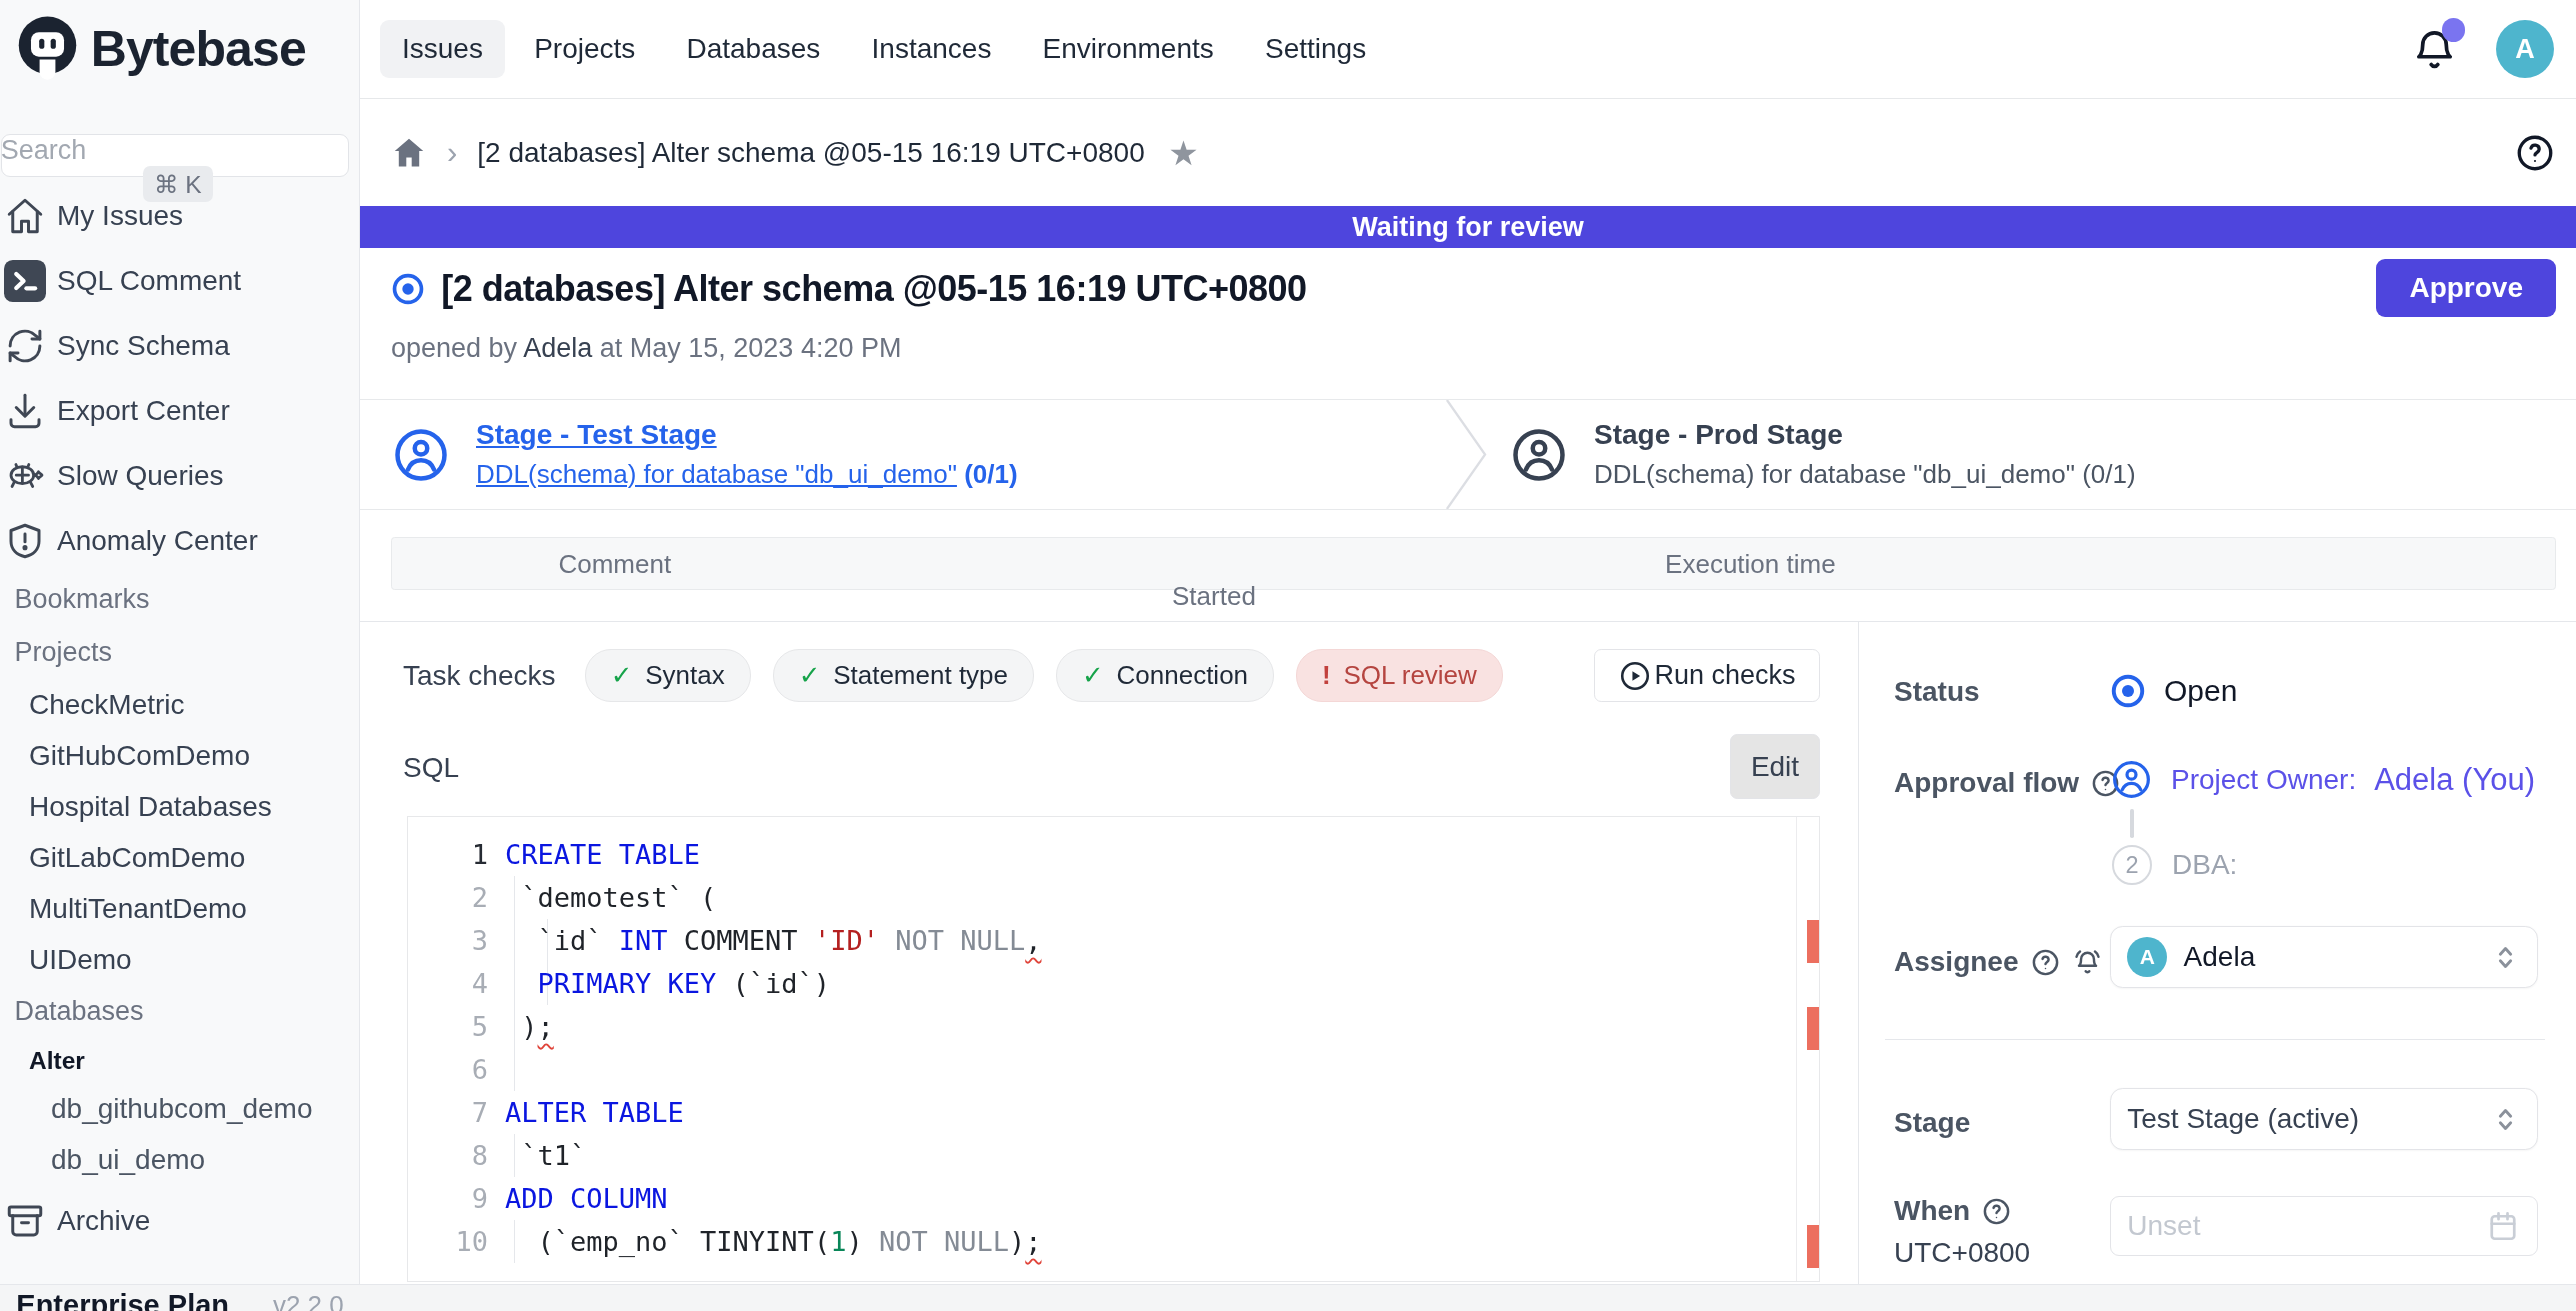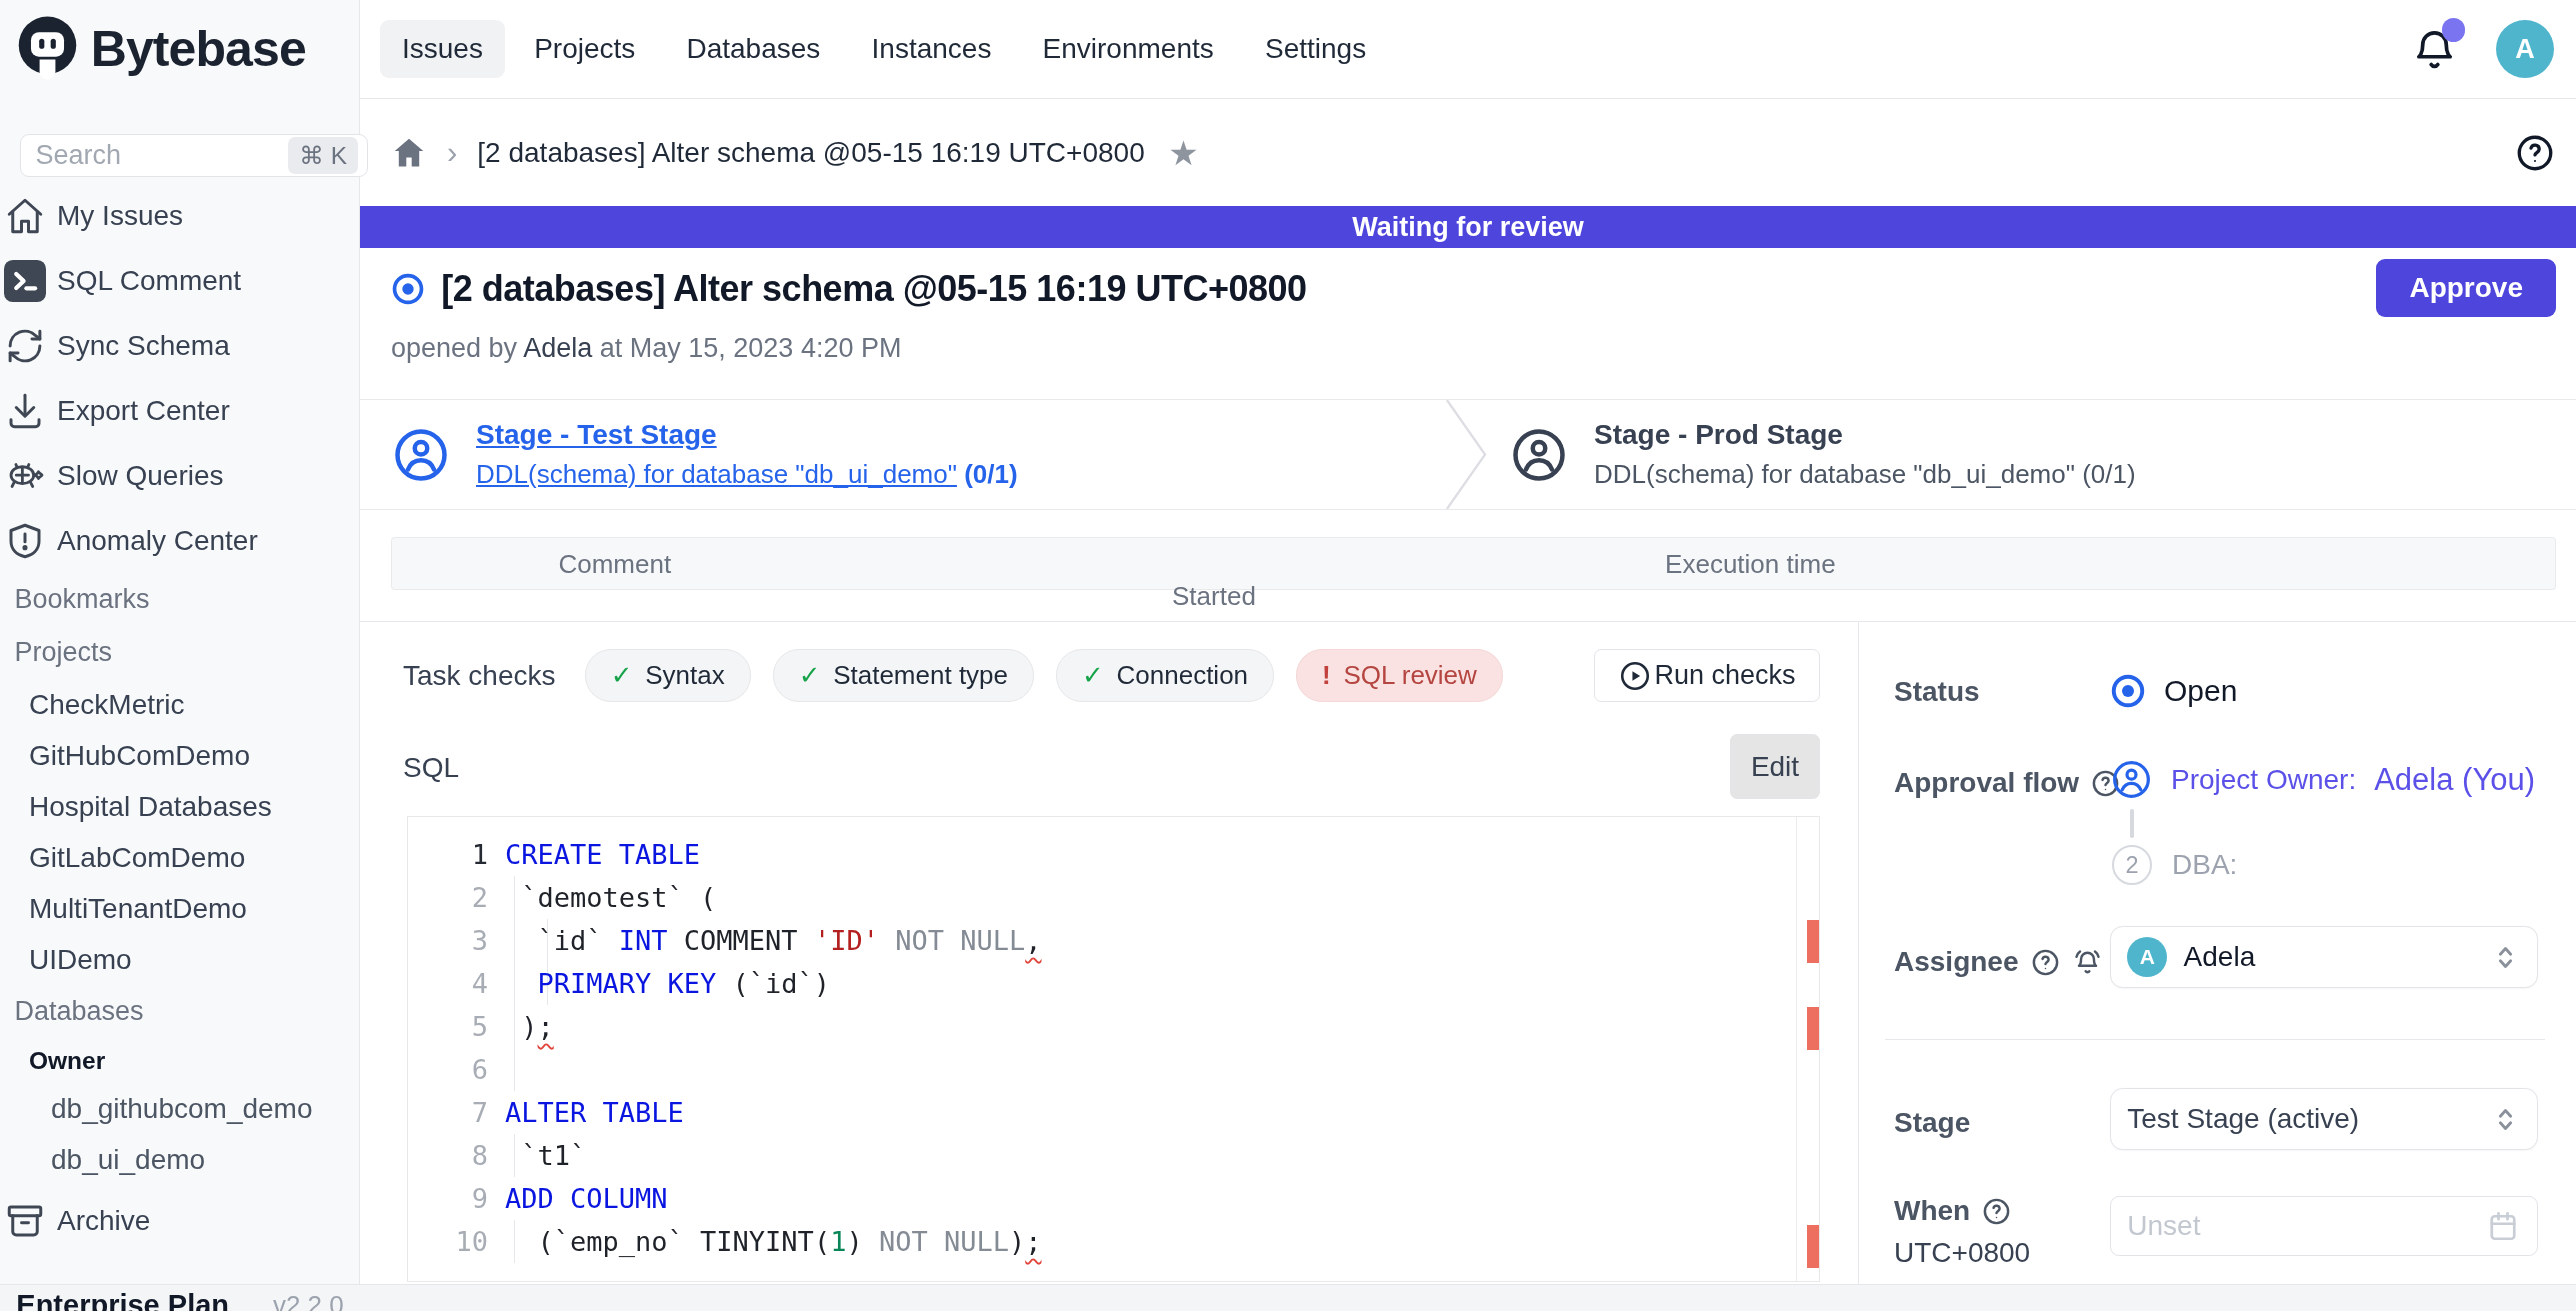--- a/index.html
+++ b/index.html
@@ -5,21 +5,21 @@
   * { margin:0; padding:0; box-sizing:border-box; }
   html,body { width:2576px; height:1312px; }
   body { font-family:"Liberation Sans", sans-serif; background:#fff; color:#1f2937; overflow:hidden; }
   .screen { position:relative; width:2576px; height:1312px; overflow:hidden; }
 
   
   .sidebar { position:absolute; left:0; top:0; width:360px; height:1312px; background:#f8f9fa; border-right:0.9px solid #e5e7eb; }
   .logo-row { position:absolute; top:14.5px; left:12.7px; display:flex; align-items:center; gap:9px; }
   .logo-mark { width:69px; height:69px; }
   .logo-text { font-size:50px; font-weight:800; color:#1b2330; letter-spacing:-0.9px; }
-  .search-box { position:absolute; top:134px; left:20px; width:348px; height:43px; background:#fff; border:0.9px solid #e2e4e8; border-radius:9px; display:flex; align-items:center; padding:0 9px 0 14.5px; }
+  .search-box { position:absolute; top:134px; left:1px; width:348px; height:43px; background:#fff; border:0.9px solid #e2e4e8; border-radius:9px; display:flex; align-items:center; padding:0 9px 0 14.5px;flex-direction:column; }
   .search-box input { border:0; outline:none; flex:1; font-size:27px; color:#374151; background:transparent; font-family:"Liberation Sans",sans-serif; min-width:0; }
   .search-box input::placeholder { color:#a2a8b1; }
   .kbd { background:#e9ebee; border-radius:7.2px; color:#6b7280; font-size:24.5px; padding:3.6px 11px; white-space:nowrap; }
   .snav { position:absolute; top:183px; left:0; right:0; }
   .snav-item { height:65px; display:flex; align-items:center; gap:11px; padding-left:4px; font-size:28px; color:#374151; cursor:pointer; }
   .snav-item svg { width:42px; height:42px; flex:0 0 auto; color:#3f4754; }
   .s-header { height:53px; display:flex; align-items:center; padding-left:14.5px; font-size:27px; color:#6b7280; }
   .s-sub { height:51px; display:flex; align-items:center; padding-left:29px; font-size:28px; color:#374151; cursor:pointer; }
   .s-env { height:45px; display:flex; align-items:center; padding-left:29px; font-size:24.5px; font-weight:700; color:#111827; }
   .s-db { height:51px; display:flex; align-items:center; padding-left:51px; font-size:28px; color:#4b5563; cursor:pointer; }
@@ -211,21 +211,21 @@
       </div>
       <div class="s-header">Bookmarks</div>
       <div class="s-header">Projects</div>
       <div class="s-sub">CheckMetric</div>
       <div class="s-sub">GitHubComDemo</div>
       <div class="s-sub">Hospital Databases</div>
       <div class="s-sub">GitLabComDemo</div>
       <div class="s-sub">MultiTenantDemo</div>
       <div class="s-sub">UIDemo</div>
       <div class="s-header">Databases</div>
-      <div class="s-env">Owner</div>
+      <div class="s-env">Alter</div>
       <div class="s-db">db_githubcom_demo</div>
       <div class="s-db">db_ui_demo</div>
       <div class="snav-item" style="height:71px">
         <svg viewBox="0 0 24 24" fill="none" stroke="currentColor" stroke-width="1.7" stroke-linecap="round" stroke-linejoin="round">
             <rect x="3" y="4" width="18" height="5" rx="1"></rect>
             <path d="M5 9v9a2 2 0 0 0 2 2h10a2 2 0 0 0 2-2V9"></path>
             <path d="M10 13h4"></path>
           </svg>
         <span>Archive</span>
       </div>

